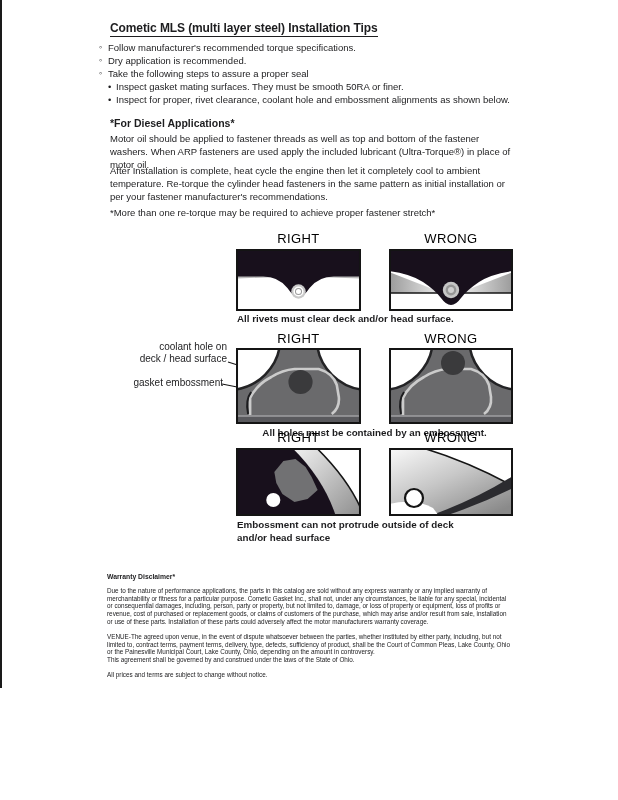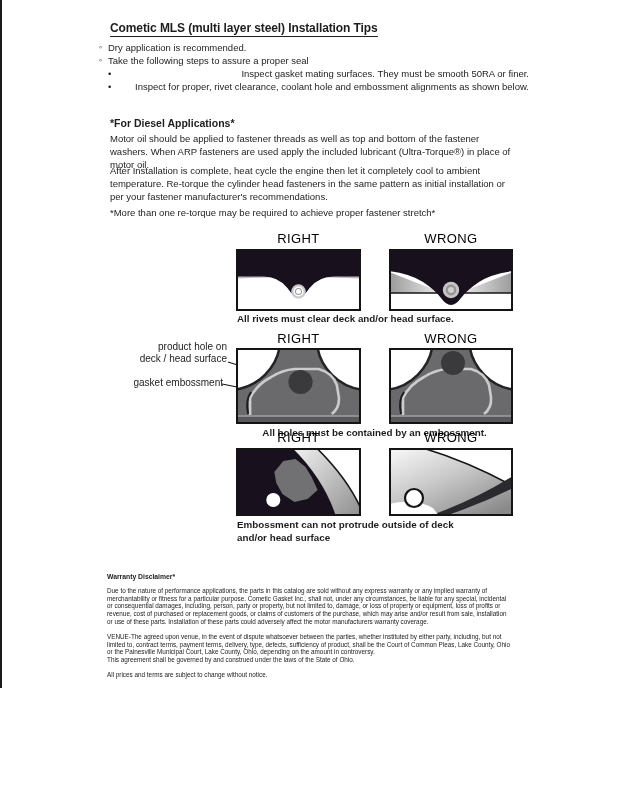--- a/index.html
+++ b/index.html
@@ -10,21 +10,21 @@
   .edge-line{position:absolute;left:0;top:0;width:2px;height:800px;background:#1a1a1a;}
 
   .doc-title{
     position:absolute;left:110px;top:21px;font-size:12px;font-weight:bold;
     letter-spacing:-0.1px;border-bottom:1.6px solid #1d1d1f;padding-bottom:1px;
   }
   .tips{position:absolute;left:99px;top:41px;font-size:9.5px;line-height:13px;
         list-style:none;margin:0;padding:0;width:430px;}
   .tips li{position:relative;padding-left:9px;}
   .tips > li::before{content:"\25E6";position:absolute;left:0;top:0;font-size:9px;}
-  .subtips{list-style:none;margin:0;padding:0 0 0 9px;text-align:right;}
+  .subtips{list-style:none;margin:0;padding:0 0 0 9px;}
   .subtips li{position:relative;padding-left:8px;}
   .subtips li::before{content:"\2022";position:absolute;left:0;top:0;font-size:9.5px;}
 
   .diesel-heading{position:absolute;left:110px;top:117px;font-size:10.5px;font-weight:bold;}
   .bpara{position:absolute;left:110px;width:408px;font-size:9.5px;line-height:13.2px;}
   .p1{top:132px;} .p2{top:164px;} .p3{top:206px;}
 
   .dg-label{position:absolute;font-size:13px;letter-spacing:0.4px;color:#000000;text-align:center;}
   .lab-l{left:236px;width:125px;} .lab-r{left:389px;width:124px;}
   .row1{top:231px;} .row2{top:331px;} .row3{top:430px;}
@@ -56,20 +56,21 @@
 </style>
 </head>
 <body>
 
 <div class="page">
   <div class="edge-line"></div>
 
   <div class="doc-title">Cometic MLS (multi layer steel) Installation Tips</div>
 
   <ul class="tips">
+    <li>Follow manufacturer's recommended torque specifications.</li>
     <li>Dry application is recommended.</li>
     <li>Take the following steps to assure a proper seal</li>
     <ul class="subtips">
       <li>Inspect gasket mating surfaces.  They must be smooth 50RA or finer.</li>
       <li>Inspect for proper, rivet clearance, coolant hole and embossment alignments as shown below.</li>
     </ul>
   </ul>
 
   <div class="diesel-heading">*For Diesel Applications*</div>
   <div class="bpara p2">After Installation is complete, heat cycle the engine then let it completely cool to ambient temperature. Re-torque the cylinder head fasteners in the same pattern as initial installation or per your fastener manufacturer's recommendations.</div>
@@ -113,21 +114,21 @@
       <circle cx="62" cy="41" r="3" fill="#cfcfcf"></circle>
       <rect x="1" y="1" width="122" height="60" fill="none" stroke="#141414" stroke-width="2"></rect>
     </svg>
   </div>
   <div class="dg-caption cap1">All rivets must clear deck and/or head surface.</div>
 
   <div class="dg-label lab-l row2">RIGHT</div>
   <div class="dg-label lab-r row2">WRONG</div>
 
   <div class="side-label side1">
-    <div>product hole on</div>
+    <div>coolant hole on</div>
     <div>deck / head surface</div>
   </div>
   <div class="side-label side2">gasket embossment</div>
 
   <svg class="pointer-svg" viewBox="0 0 110 55">
     <line x1="18" y1="12" x2="92" y2="35" stroke="#141414" stroke-width="1.1"></line>
     <line x1="12" y1="34" x2="52" y2="42" stroke="#141414" stroke-width="1.1"></line>
   </svg>
 
   <div class="panel pan2l">

